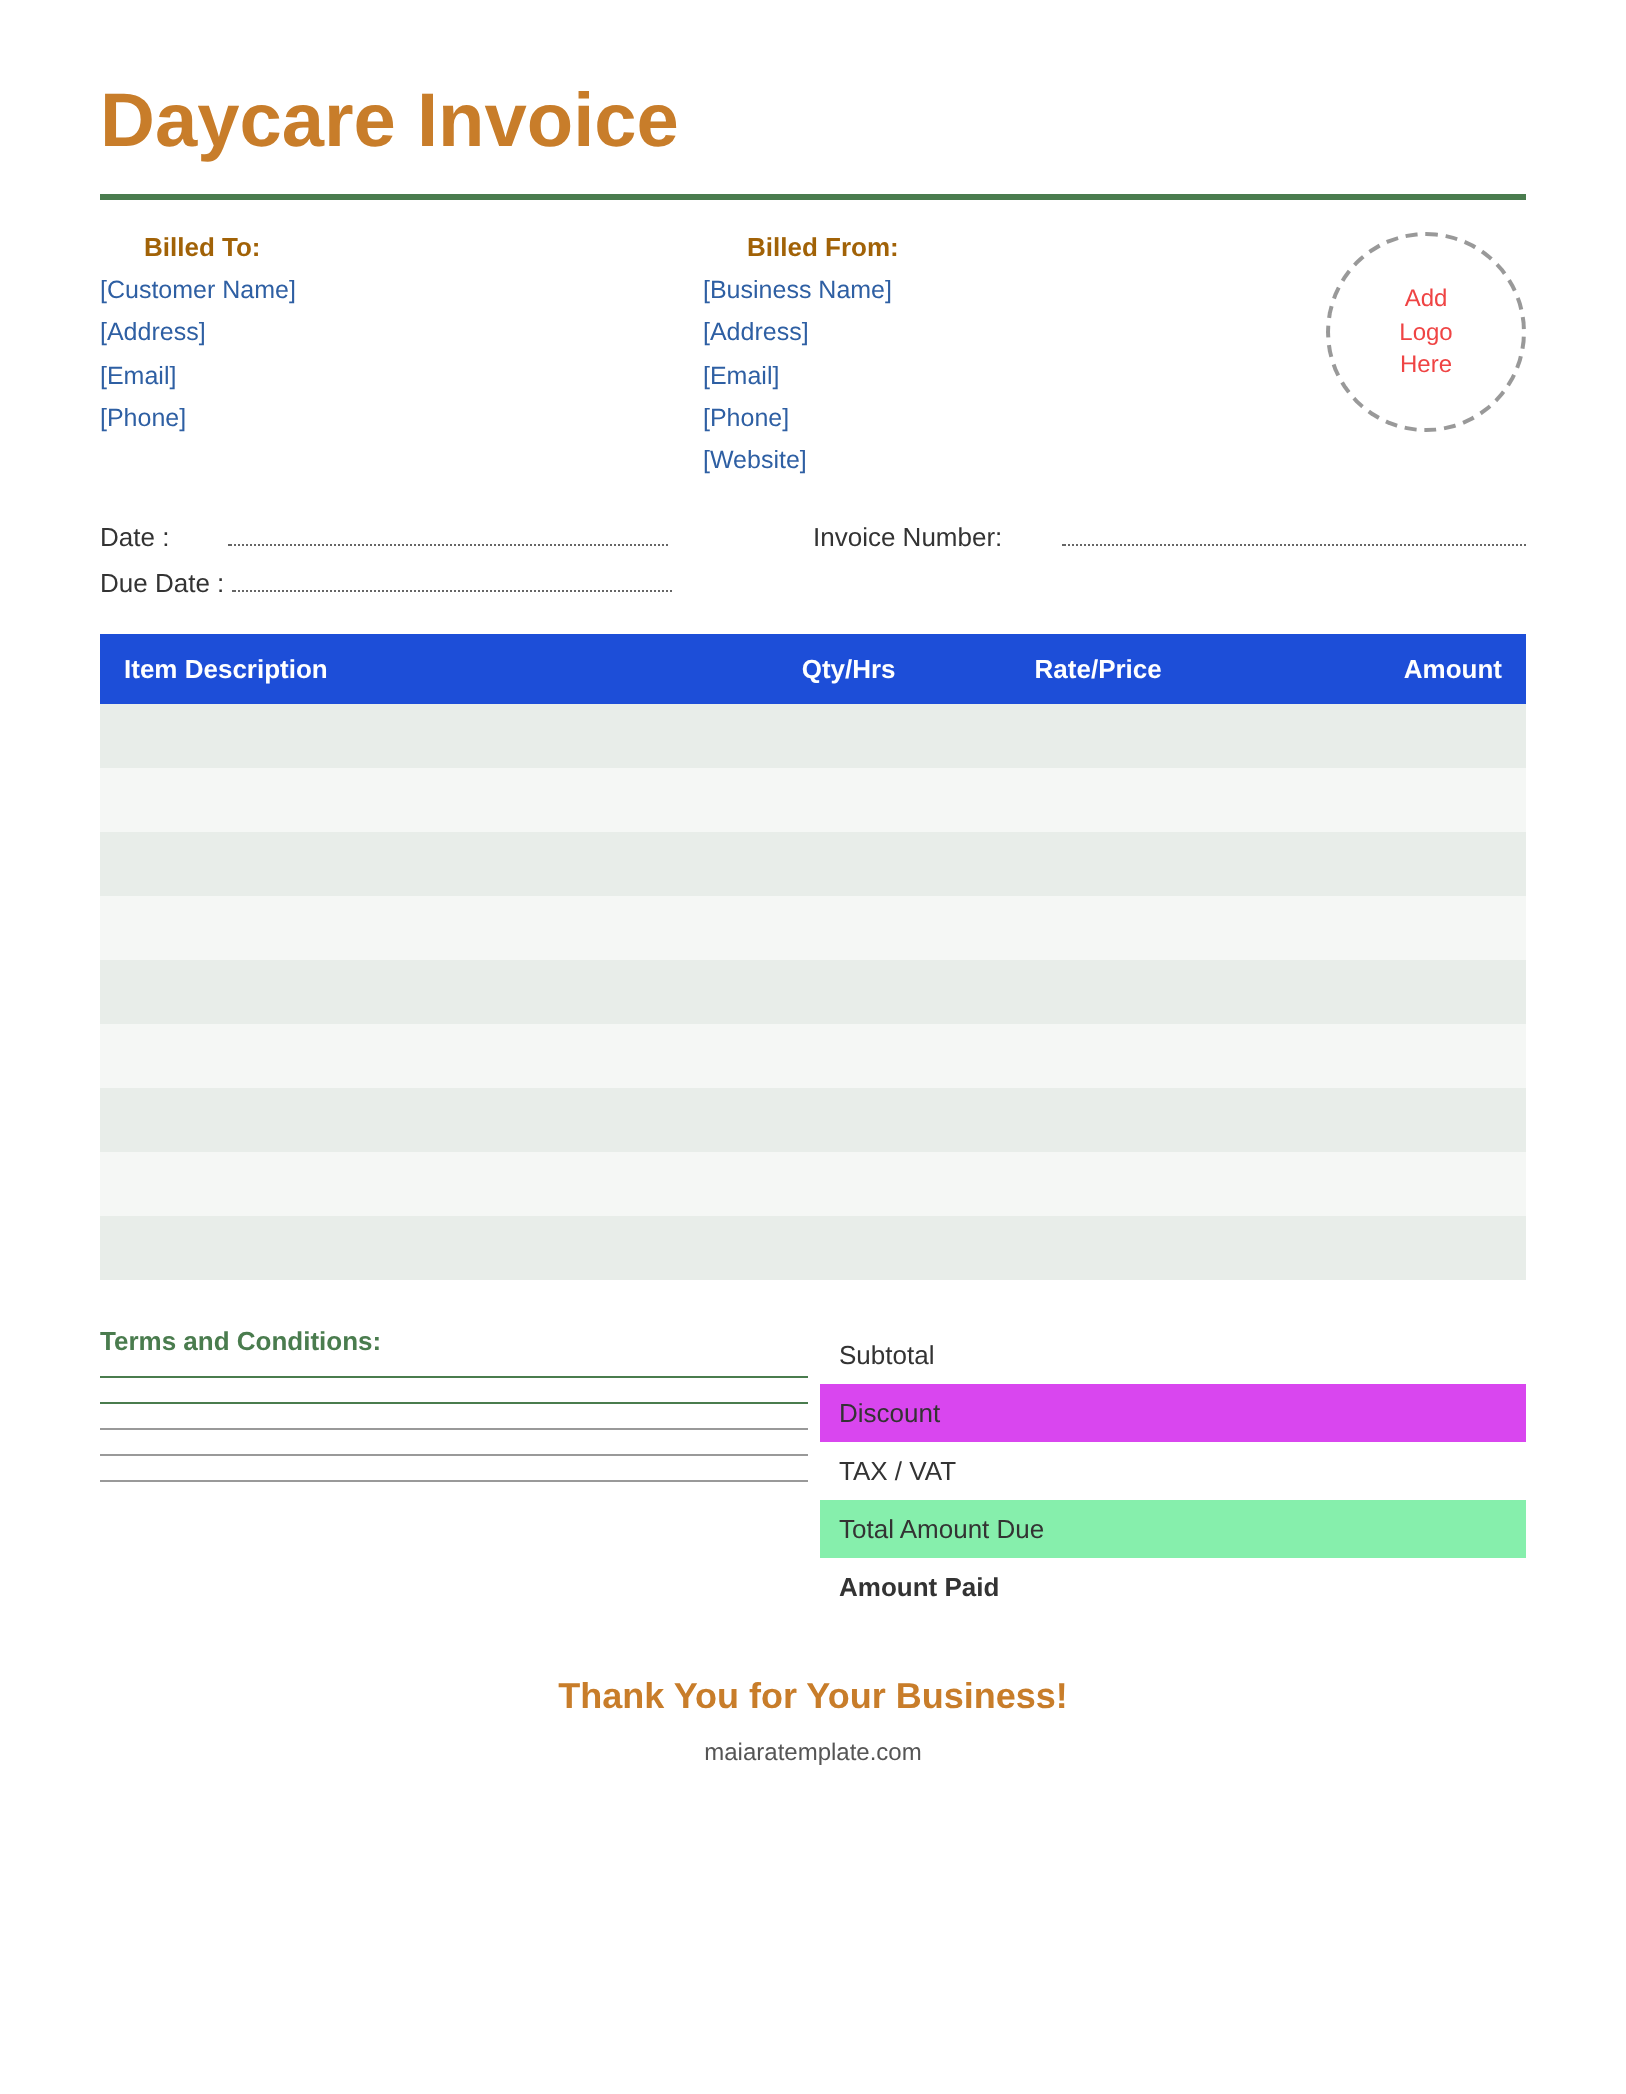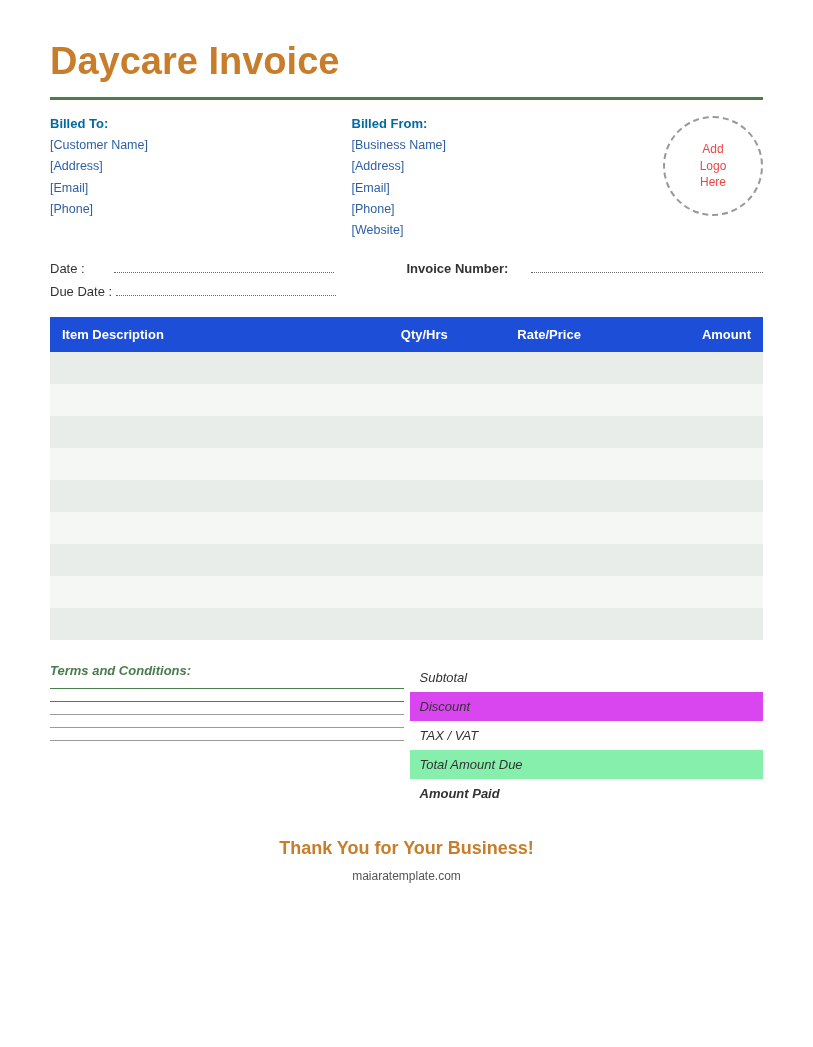--- a/index.html
+++ b/index.html
@@ -26,23 +26,24 @@
     .billed-section {
       display: flex;
       gap: 0;
       margin-bottom: 20px;
     }
     .billed-to, .billed-from {
       flex: 1;
     }
     .billed-label {
       font-weight: bold;
-      color: #0369a1;
+      color: #a16207;
       margin-bottom: 4px;
       font-size: 13px;
+      margin-left: 22px;
     }
     .billed-info p {
       color: #2e5fa3;
       font-size: 12.5px;
       line-height: 1.7;
     }
     .logo-circle {
       width: 100px;
       height: 100px;
       border-radius: 50%;
@@ -76,21 +77,20 @@
       margin-bottom: 2px;
     }
     .date-row-right {
       display: flex;
       align-items: baseline;
       font-size: 13px;
       color: #333;
     }
     .date-row-right .label {
       min-width: 120px;
-      font-weight: bold;
     }
     .date-dots-right {
       flex: 1;
       border-bottom: 1px dotted #666;
       max-width: 260px;
       margin-left: 4px;
       height: 1px;
       margin-bottom: 2px;
     }
     .dates-container {
@@ -135,21 +135,20 @@
       font-size: 12.5px;
     }
     .invoice-table tbody td.right {
       text-align: right;
     }
     
     .bottom-section {
       display: flex;
       gap: 6px;
       margin-top: 23px;
-      font-style: italic;
     }
     .terms-section {
       flex: 1;
     }
     .terms-label {
       color: #4a7c4e;
       font-weight: bold;
       font-size: 13px;
       margin-bottom: 10px;
     }

